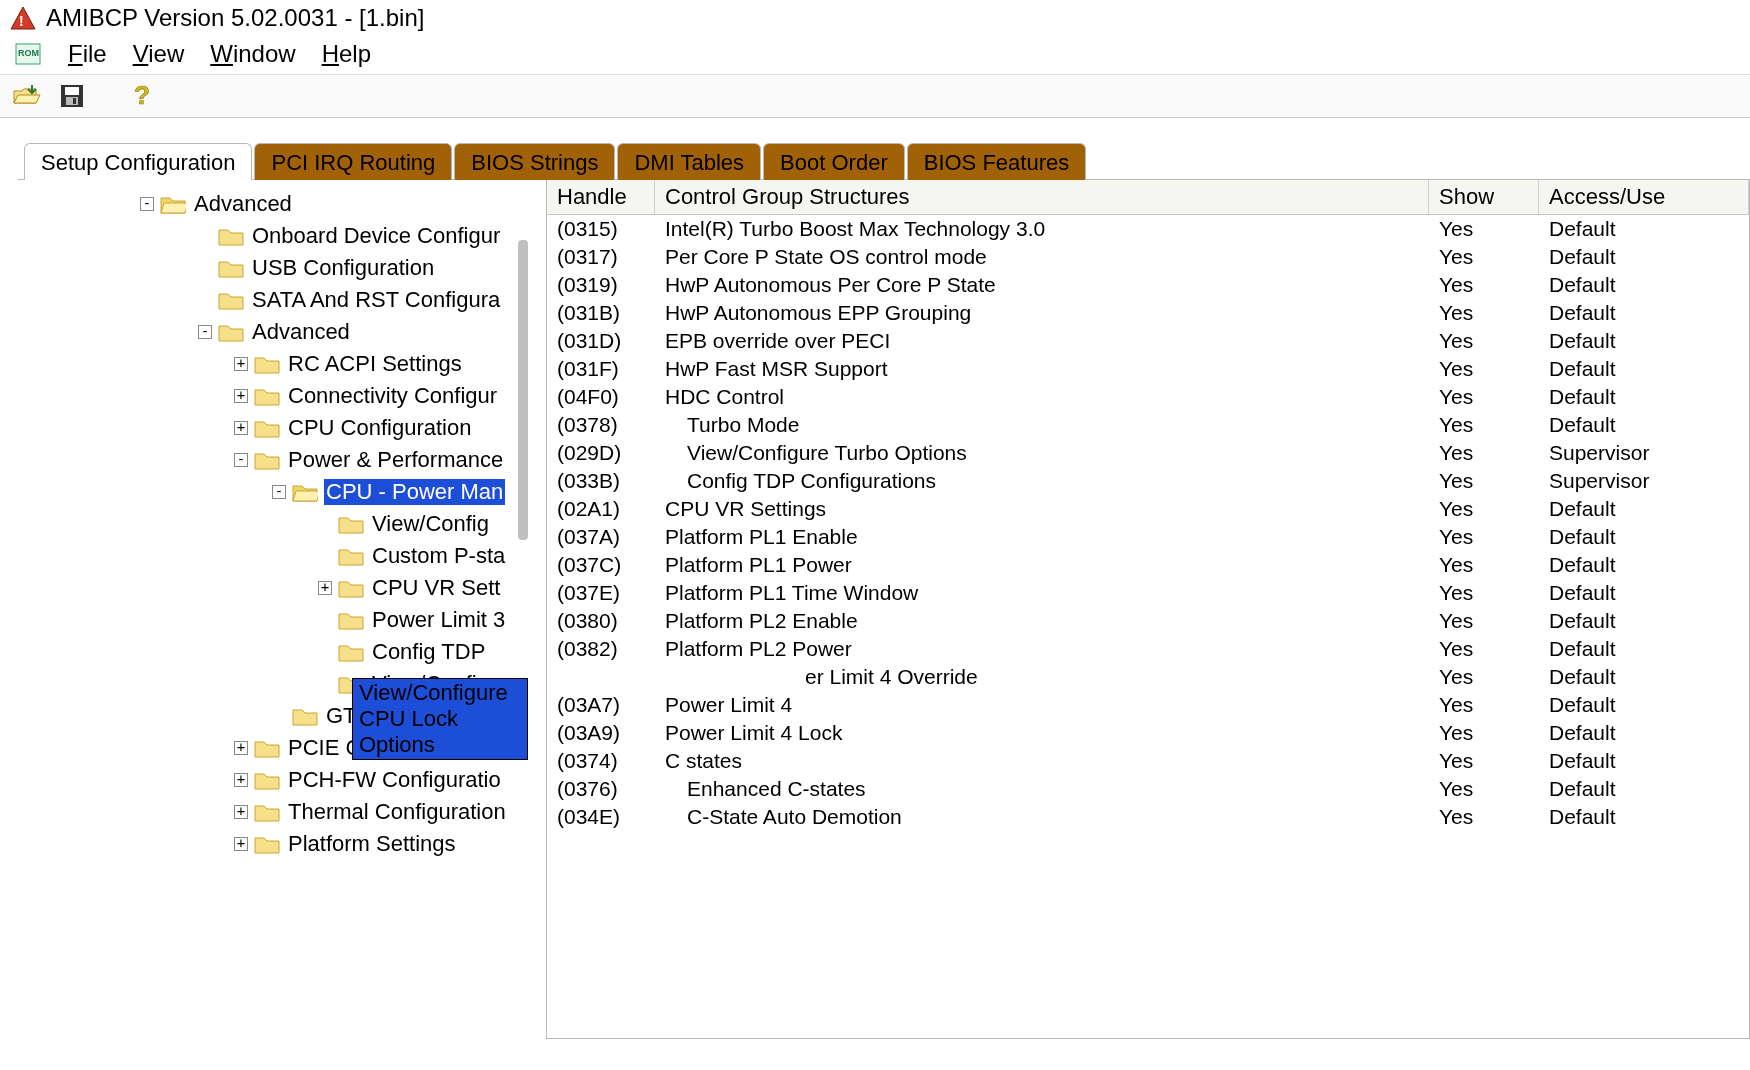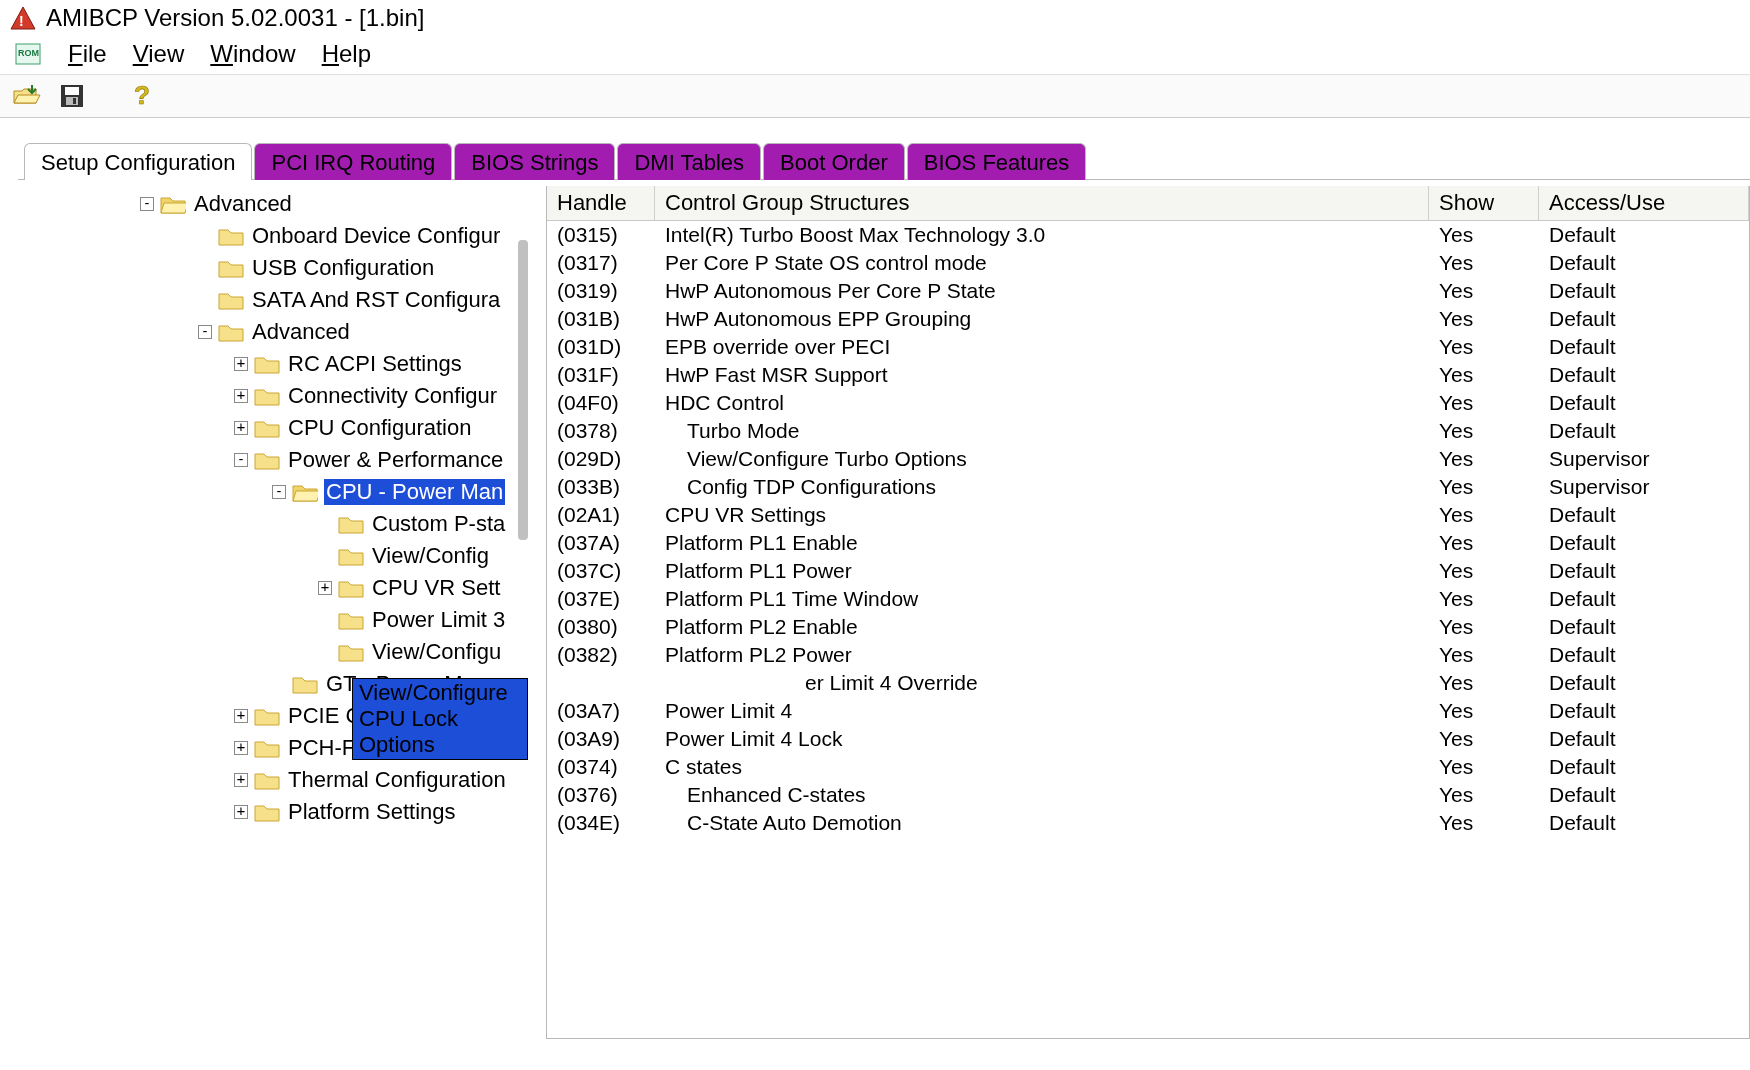--- a/index.html
+++ b/index.html
@@ -7,33 +7,33 @@
   .titlebar { display: flex; align-items: center; gap: 8px; padding: 4px 10px 2px 10px; }
   .app-icon { width: 28px; height: 24px; }
   .title-text { font-size: 24px; }
   .menubar { display: flex; align-items: center; gap: 26px; padding: 6px 14px; }
   .rom-icon { width: 28px; height: 24px; }
   .menuitem { font-size: 24px; cursor: default; }
   .menuitem .ul { text-decoration: underline; }
   .toolbar { display: flex; align-items: center; gap: 12px; border-top: 1px solid #e0e0e0; border-bottom: 1px solid #ccc; padding: 6px 10px; background: #fafafa; }
   .tool-btn { width: 34px; height: 30px; display: flex; align-items: center; justify-content: center; }
   .tabstrip { display: flex; align-items: flex-end; padding: 24px 30px 0 24px; gap: 0; }
-  .tab { border: 1px solid #b8b8b8; border-bottom: none; border-radius: 6px 6px 0 0; padding: 6px 16px 4px 16px; background: #a21caf; margin-right: 2px; font-size: 22px; position: relative; top: 1px; }
+  .tab { border: 1px solid #b8b8b8; border-bottom: none; border-radius: 6px 6px 0 0; padding: 6px 16px 4px 16px; background: #a16207; margin-right: 2px; font-size: 22px; position: relative; top: 1px; }
   .tab.active { background: #fff; z-index: 2; }
   .content { display: flex; border-top: 1px solid #b8b8b8; margin: 0 0 0 18px; height: 860px; }
   .treepane { width: 510px; position: relative; border-right: none; padding: 8px 0 0 10px; overflow: hidden; }
   .scroll-thumb { position: absolute; right: 0; top: 60px; width: 10px; height: 300px; background: #c0c0c0; border-radius: 4px; }
   .row { display: flex; align-items: center; height: 32px; }
   .exp { width: 14px; height: 14px; border: 1px solid #888; font-size: 14px; line-height: 11px; text-align: center; margin-right: 6px; background: #fff; cursor: pointer; font-family: monospace; }
   .exp.blank { border: none; background: transparent; }
   .folder { width: 26px; height: 20px; margin-right: 6px; flex-shrink: 0; }
   .node-label { font-size: 22px; padding: 0 2px; }
   .node-label.selected { background: #1d4ed8; color: #fff; }
   .tooltip { position: absolute; left: 334px; top: 498px; background: #1d4ed8; border: 1px solid #000; padding: 1px 6px; font-size: 22px; z-index: 50; }
-  .tablepane { flex: 1; border: 1px solid #b8b8b8; border-top: none; margin-left: 18px; display: flex; flex-direction: column; overflow: hidden; margin-top: 6px; }
+  .tablepane { flex: 1; border: 1px solid #b8b8b8; border-top: none; margin-left: 18px; display: flex; flex-direction: column; overflow: hidden; }
   .thead { display: flex; background: #f5f5f2; border-bottom: 1px solid #c8c8c8; }
   .th { padding: 4px 10px; border-right: 1px solid #d0d0d0; font-size: 22px; }
   .th.h0 { width: 108px; }
   .th.h1 { flex: 1; }
   .th.h2 { width: 110px; }
   .th.h3 { width: 210px; }
   .tbody { flex: 1; overflow: hidden; }
   .tr { display: flex; height: 28px; align-items: center; }
   .td { padding: 0 10px; font-size: 21px; overflow: hidden; text-overflow: clip; white-space: nowrap; }
   .td.c0 { width: 108px; }
@@ -195,42 +195,49 @@
           <span class="folder"><svg width="26" height="20">
               <use href="#folder-open"></use>
             </svg></span>
           <span class="node-label selected">CPU - Power Man</span>
         </div>
         <div class="row" style="padding-left: 290px;">
           <span class="exp blank"></span>
           <span class="folder"><svg width="26" height="20">
               <use href="#folder-closed"></use>
             </svg></span>
+          <span class="node-label">View/Config</span>
+        </div>
+        <div class="row" style="padding-left: 290px;">
+          <span class="exp blank"></span>
+          <span class="folder"><svg width="26" height="20">
+              <use href="#folder-closed"></use>
+            </svg></span>
           <span class="node-label">Custom P-sta</span>
         </div>
         <div class="row" style="padding-left: 290px;">
-          <span class="exp blank"></span>
-          <span class="folder"><svg width="26" height="20">
-              <use href="#folder-closed"></use>
-            </svg></span>
-          <span class="node-label">View/Config</span>
-        </div>
-        <div class="row" style="padding-left: 290px;">
           <span class="exp">+</span>
           <span class="folder"><svg width="26" height="20">
               <use href="#folder-closed"></use>
             </svg></span>
           <span class="node-label">CPU VR Sett</span>
         </div>
         <div class="row" style="padding-left: 290px;">
           <span class="exp blank"></span>
           <span class="folder"><svg width="26" height="20">
               <use href="#folder-closed"></use>
             </svg></span>
           <span class="node-label">Power Limit 3</span>
+        </div>
+        <div class="row" style="padding-left: 290px;">
+          <span class="exp blank"></span>
+          <span class="folder"><svg width="26" height="20">
+              <use href="#folder-closed"></use>
+            </svg></span>
+          <span class="node-label">Config TDP</span>
         </div>
         <div class="row" style="padding-left: 290px;">
           <span class="exp blank"></span>
           <span class="folder"><svg width="26" height="20">
               <use href="#folder-closed"></use>
             </svg></span>
           <span class="node-label">View/Configu</span>
         </div>
         <div class="row" style="padding-left: 244px;">
           <span class="exp blank"></span>

